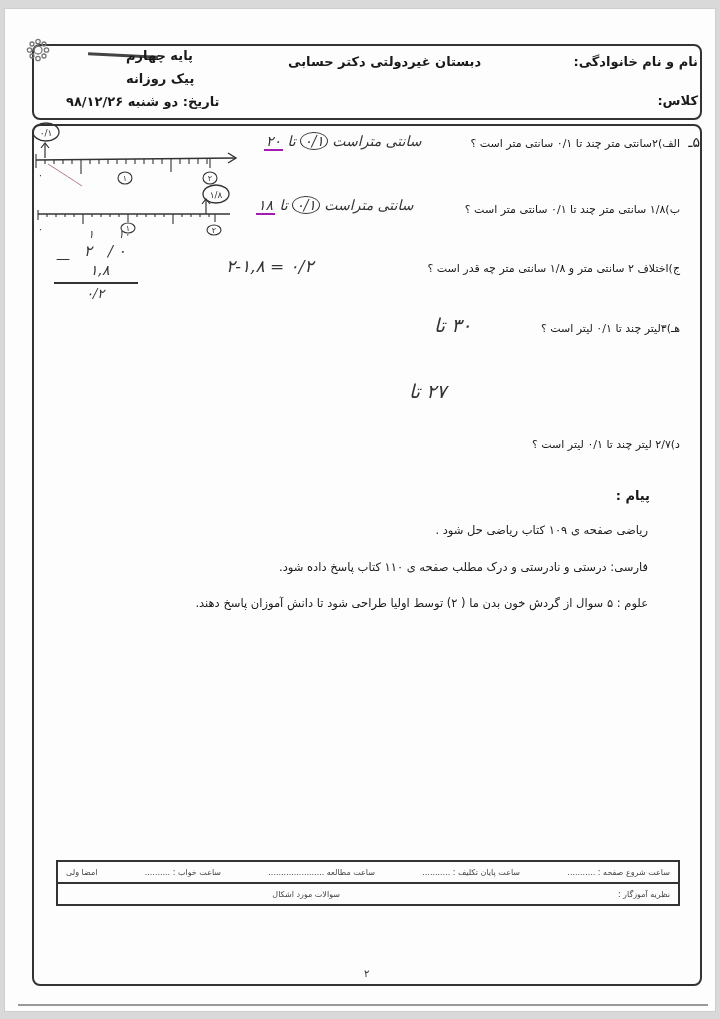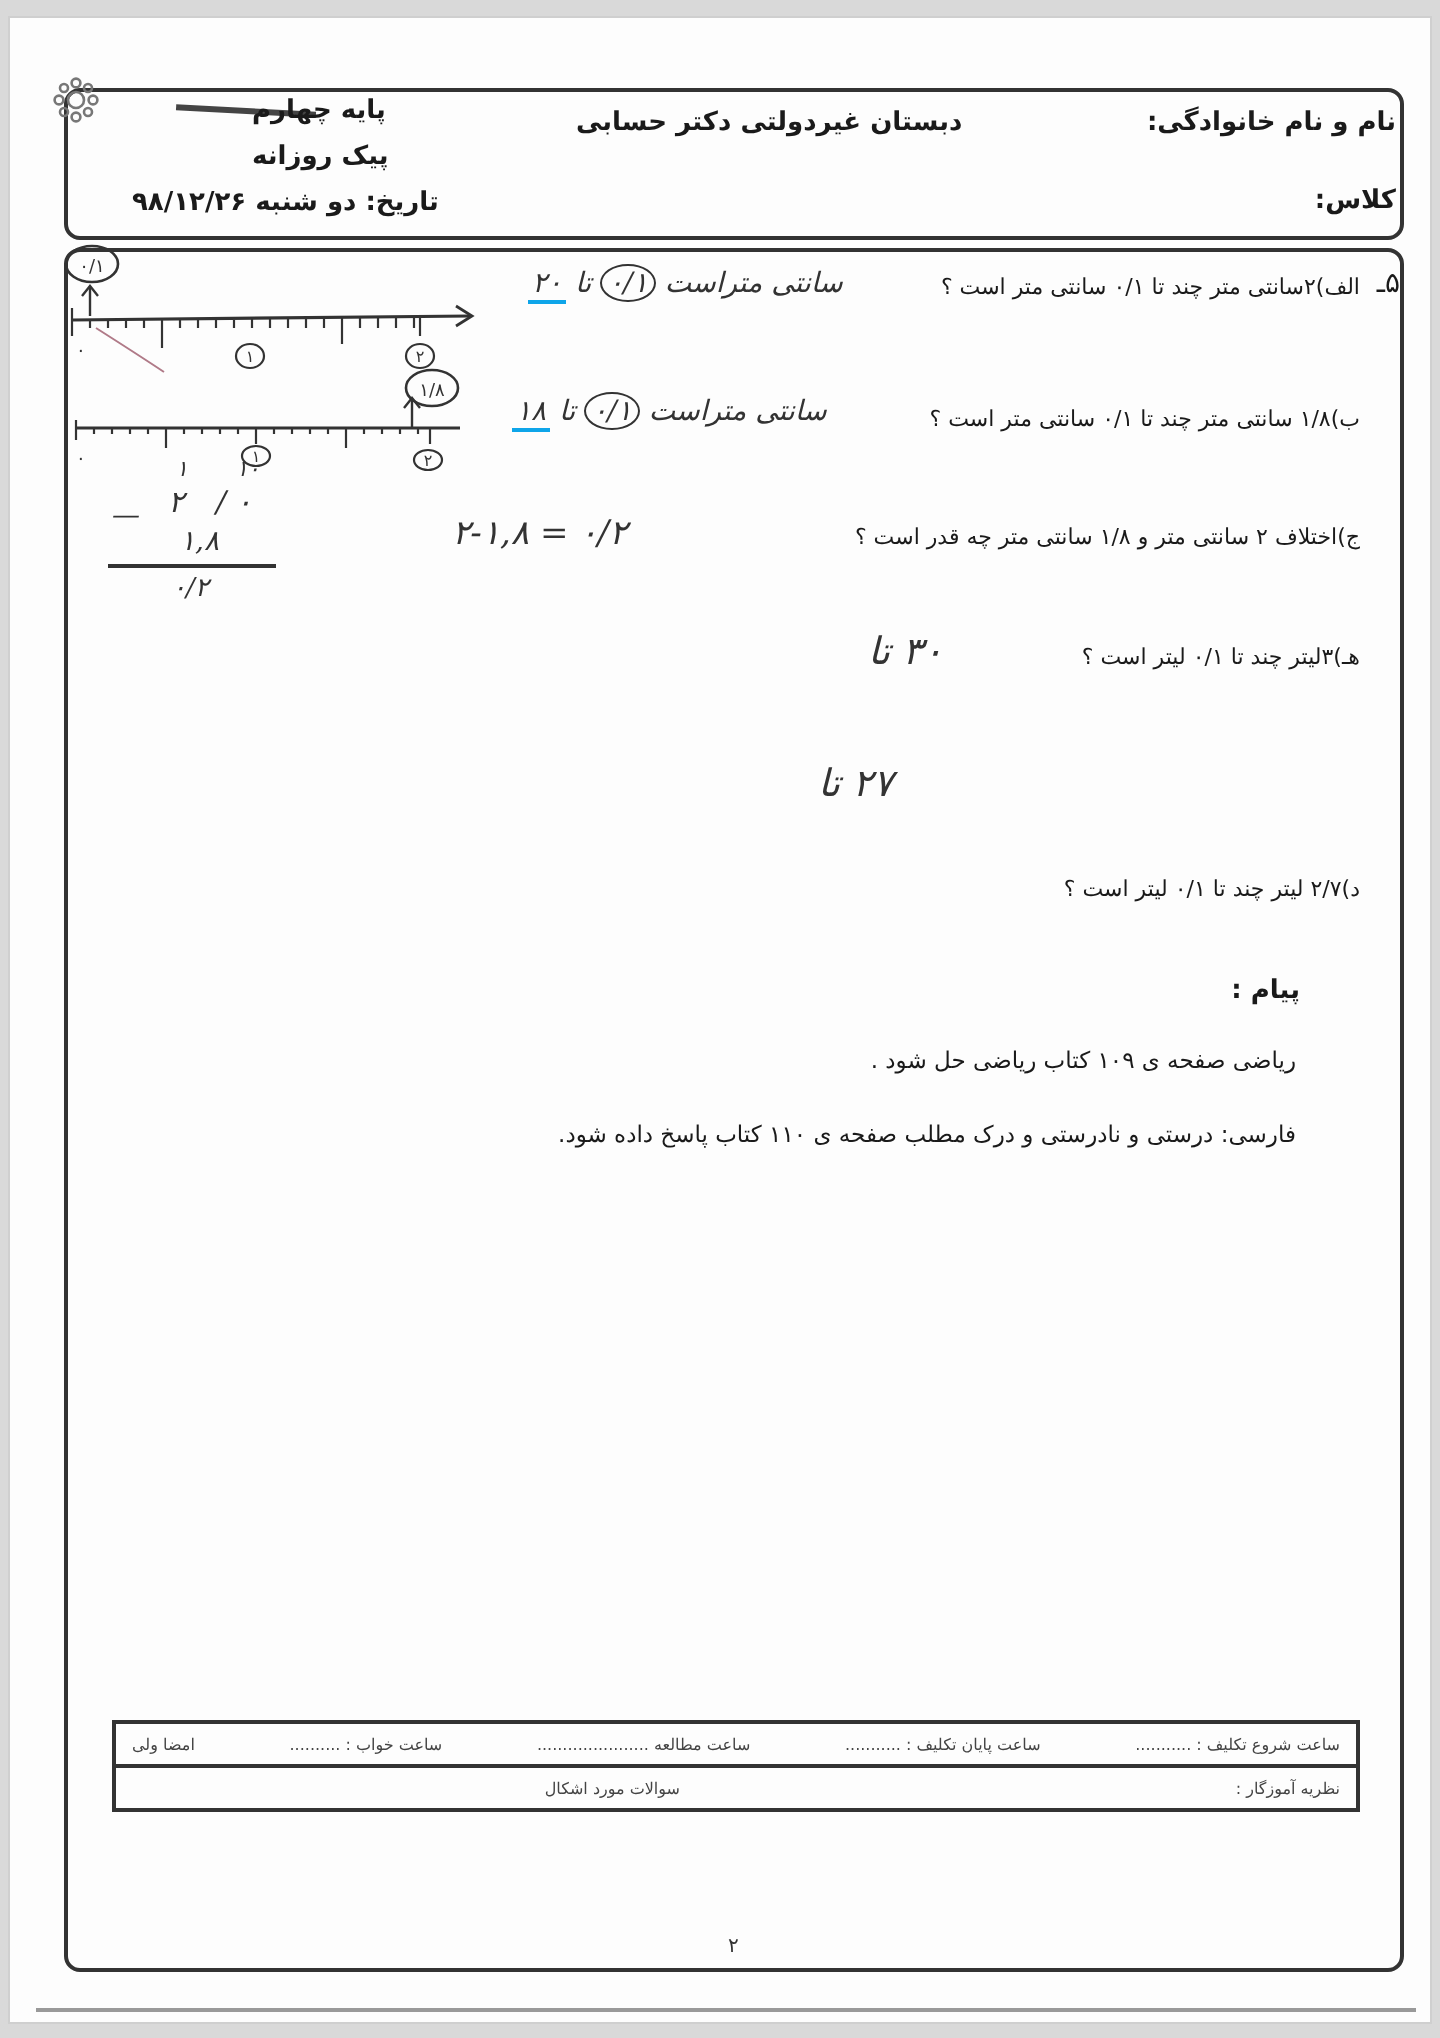--- a/index.html
+++ b/index.html
@@ -19,21 +19,21 @@
   .box {
     position:absolute; border:2px solid #333; border-radius:8px; box-sizing:border-box;
   }
   .hdr-text { font-weight:bold; font-size:13px; white-space:nowrap; }
   .q { font-size:11px; white-space:nowrap; direction:rtl; }
   .hand { font-family:"DejaVu Serif", serif; color:#333; font-style:italic; white-space:nowrap; }
   .msg { font-size:11.5px; white-space:nowrap; direction:rtl; }
   table.foot { border-collapse:collapse; position:absolute; }
   table.foot td { border:2px solid #333; font-size:8px; color:#444; direction:rtl; padding:0 8px; height:20px; }
   .circ { display:inline-block; border:1.5px solid #333; border-radius:50%; padding:0 3px; }
-  .ul { border-bottom:2px solid #0ea5e9; padding:0 2px; }
+  .ul { border-bottom:2px solid #a21caf; padding:0 2px; }
   .ruler { position:absolute; }
 </style>
 </head>
 <body>
 
 <div class="paper">
 
   <div class="box" style="left:28px; top:36px; width:670px; height:76px;"></div>
   <div class="abs" style="left:22px; top:30px; width:24px; height:24px;">
     <svg width="24" height="24" viewBox="0 0 24 24">
@@ -168,27 +168,28 @@
     <span class="abs hand" style="left:34px; top:14px; font-size:15px;">۲</span>
     <span class="abs hand" style="left:58px; top:14px; font-size:15px;">/ ۰</span>
     <span class="abs hand" style="left:40px; top:34px; font-size:14px;text-align:center;">۱,۸</span>
     <div class="abs" style="left:4px; top:54px; width:84px; height:1.5px; background:#333;"></div>
     <span class="abs hand" style="left:36px; top:58px; font-size:13px;">۰/۲</span>
   </div>
 
   <div class="abs msg" style="right:66px; top:480px; font-weight:bold; font-size:13px;">پیام :</div>
   <div class="abs msg" style="right:68px; top:515px;">ریاضی صفحه ی ۱۰۹ کتاب ریاضی حل شود .</div>
   <div class="abs msg" style="right:68px; top:552px;text-align:right;">فارسی: درستی و نادرستی و درک مطلب صفحه ی ۱۱۰ کتاب پاسخ داده شود.</div>
+  <div class="abs msg" style="right:68px; top:588px;">علوم : ۵ سوال از گردش خون بدن ما ( ۲) توسط اولیا طراحی شود  تا دانش آموزان پاسخ دهند.</div>
 
   <table class="foot" style="left:52px; top:852px; width:624px;">
     <tbody>
         <tr>
       <td style="text-align:right;">
         <div style="display:flex; justify-content:space-between; direction:rtl;">
-          <span>ساعت شروع تکلیف : ...........</span>
+          <span>ساعت شروع صفحه : ...........</span>
           <span>ساعت پایان تکلیف : ...........</span>
           <span>ساعت مطالعه ......................</span>
           <span>ساعت خواب : ..........</span>
           <span>امضا ولی</span>
         </div>
       </td>
     </tr>
     <tr>
       <td style="text-align:right;">
         <div style="display:flex; direction:rtl;">

